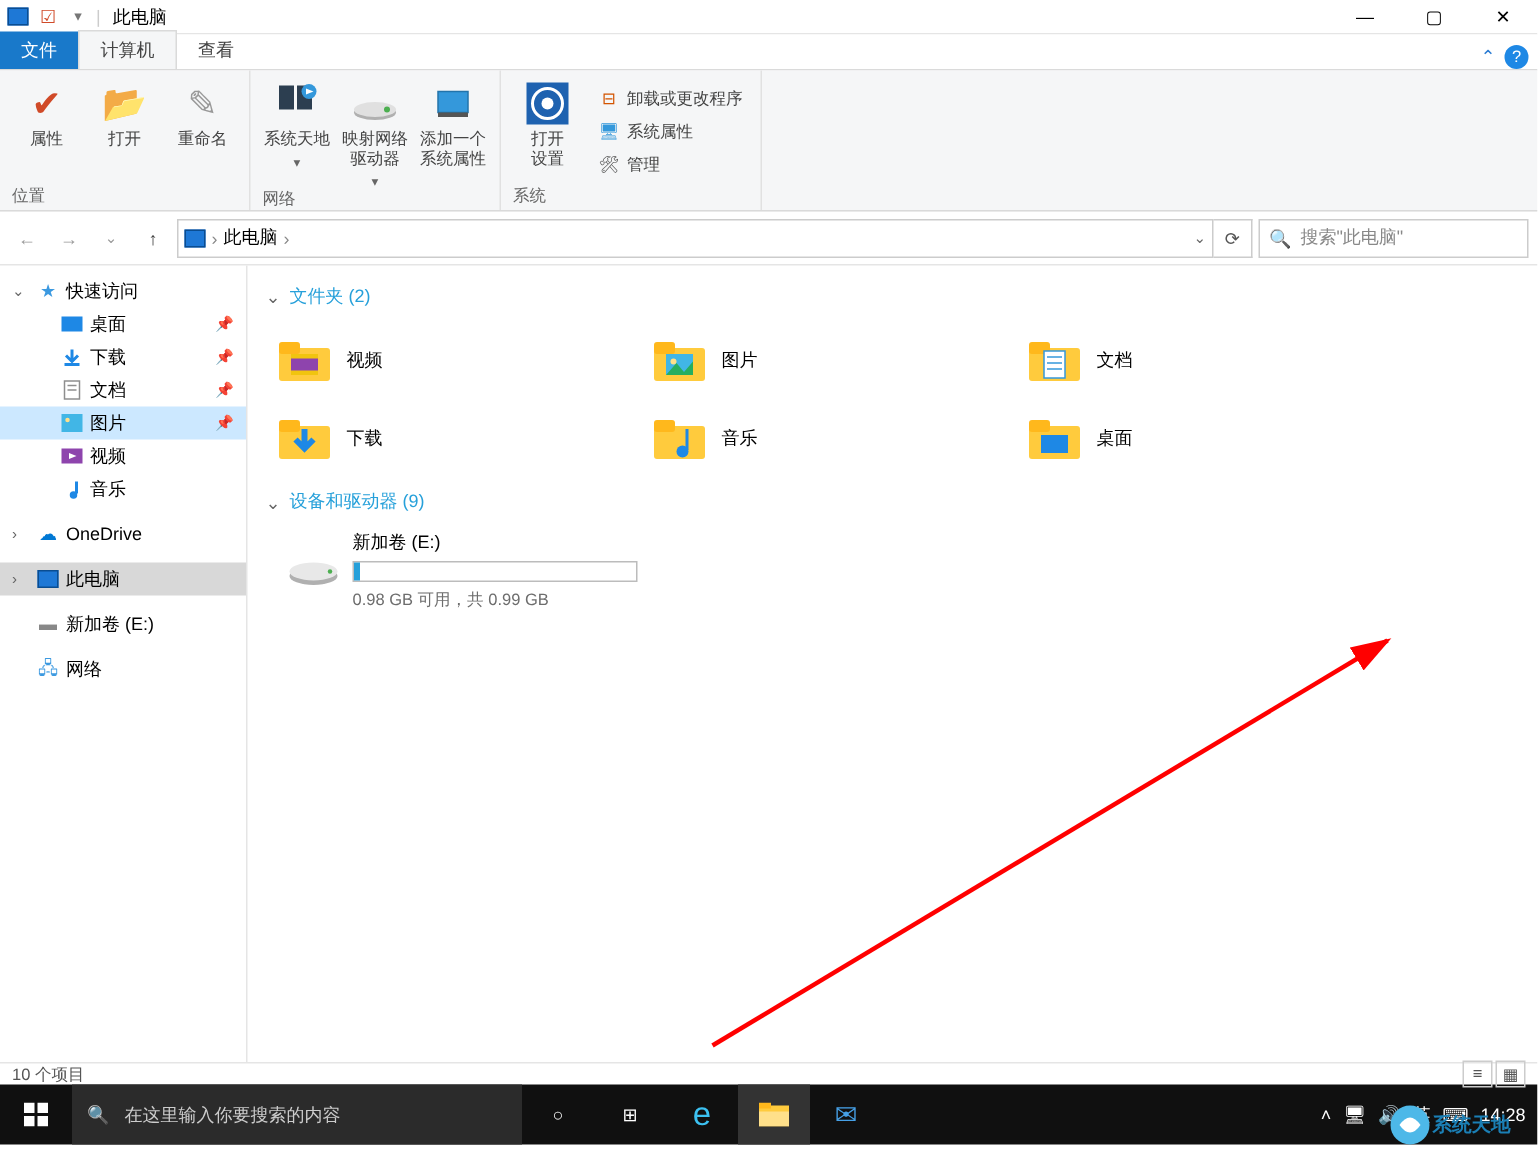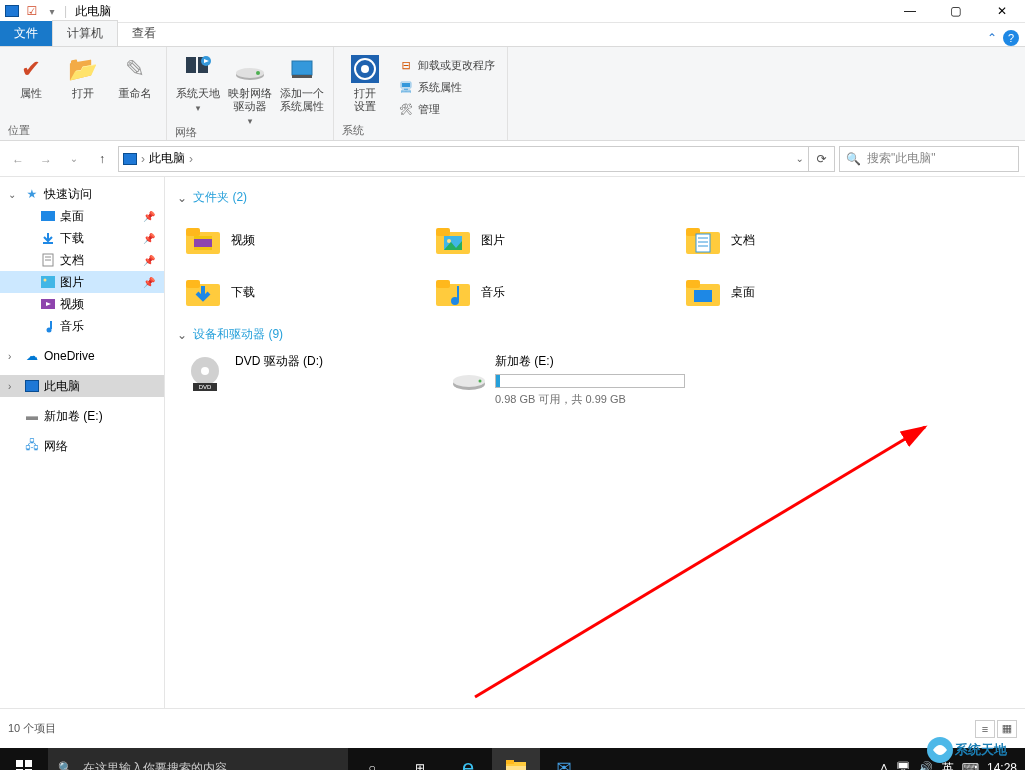--- a/index.html
+++ b/index.html
@@ -64,21 +64,21 @@
 .drive-grid { display: flex; flex-wrap: wrap; padding: 4px 12px; gap: 10px 10px; }
 .drive-item { width: 250px; display: flex; gap: 8px; padding: 2px; }
 .drive-item .di-icon { width: 44px; height: 44px; display: flex; align-items: center; justify-content: center; }
 .drive-item .di-info { flex: 1; }
 .drive-item .di-name { color: #000; margin-bottom: 4px; }
 .drive-item .di-bar { width: 190px; height: 14px; border: 1px solid #bcbcbc; background: #fff; position: relative; }
 .drive-item .di-bar-fill { height: 100%; background: #26a0da; }
 .drive-item .di-text { color: #6d6d6d; font-size: 11px; margin-top: 4px; }
 
 
-.status-bar { height: 40px; border-top: 1px solid #e5e5e5; display: flex; align-items: center; padding: 0 8px; color: #555; font-size: 11px; }
+.status-bar { height: 15px; border-top: 1px solid #e5e5e5; display: flex; align-items: center; padding: 0 8px; color: #555; font-size: 11px; }
 .status-bar .view-btns { margin-left: auto; display: flex; gap: 2px; }
 .status-bar .view-btn { width: 20px; height: 18px; border: 1px solid #ccc; display: flex; align-items: center; justify-content: center; }
 
 
 .taskbar { height: 40px; background: #101010; display: flex; align-items: center; color: #fff; }
 .tb-btn { width: 48px; height: 40px; display: flex; align-items: center; justify-content: center; }
 .tb-search { flex: 0 0 300px; height: 40px; background: #2b2b2b; display: flex; align-items: center; padding: 0 10px; gap: 10px; color: #ccc; }
 .tb-right { margin-left: auto; display: flex; align-items: center; gap: 8px; padding-right: 8px; font-size: 12px; }
 .tb-right .tright-item { display: flex; align-items: center; }
 
@@ -412,33 +412,20 @@
         </div>
       </div>
 
     <div class="group-header">
       <span style="color:#666">⌄</span>
       <span>设备和驱动器 (9)</span>
     </div>
     <div class="drive-grid" id="drive-grid">
         <div class="drive-item">
           <div class="di-icon">
-            <svg width="40" height="40" viewBox="0 0 40 40">
-              <circle cx="20" cy="16" r="14" fill="#d0d0d0"></circle>
-              <circle cx="20" cy="16" r="4" fill="#fff"></circle>
-              <rect x="8" y="28" width="24" height="8" fill="#333"></rect>
-              <text x="20" y="34" font-size="6" fill="#fff" text-anchor="middle">DVD</text>
-            </svg>
-          </div>
-          <div class="di-info">
-            <div class="di-name">DVD 驱动器 (D:)</div>
-          </div>
-        </div>
-        <div class="drive-item">
-          <div class="di-icon">
             <svg width="44" height="34" viewBox="0 0 44 34">
               <ellipse cx="26" cy="26" rx="16" ry="6" fill="#b0b0b0"></ellipse>
               <ellipse cx="26" cy="23" rx="16" ry="6" fill="#e8e8e8"></ellipse>
               <circle cx="37" cy="23" r="1.5" fill="#4caf50"></circle>
             </svg>
           </div>
           <div class="di-info">
             <div class="di-name">新加卷 (E:)</div>
             <div class="di-bar">
               <div class="di-bar-fill" style="width:2%"></div>

